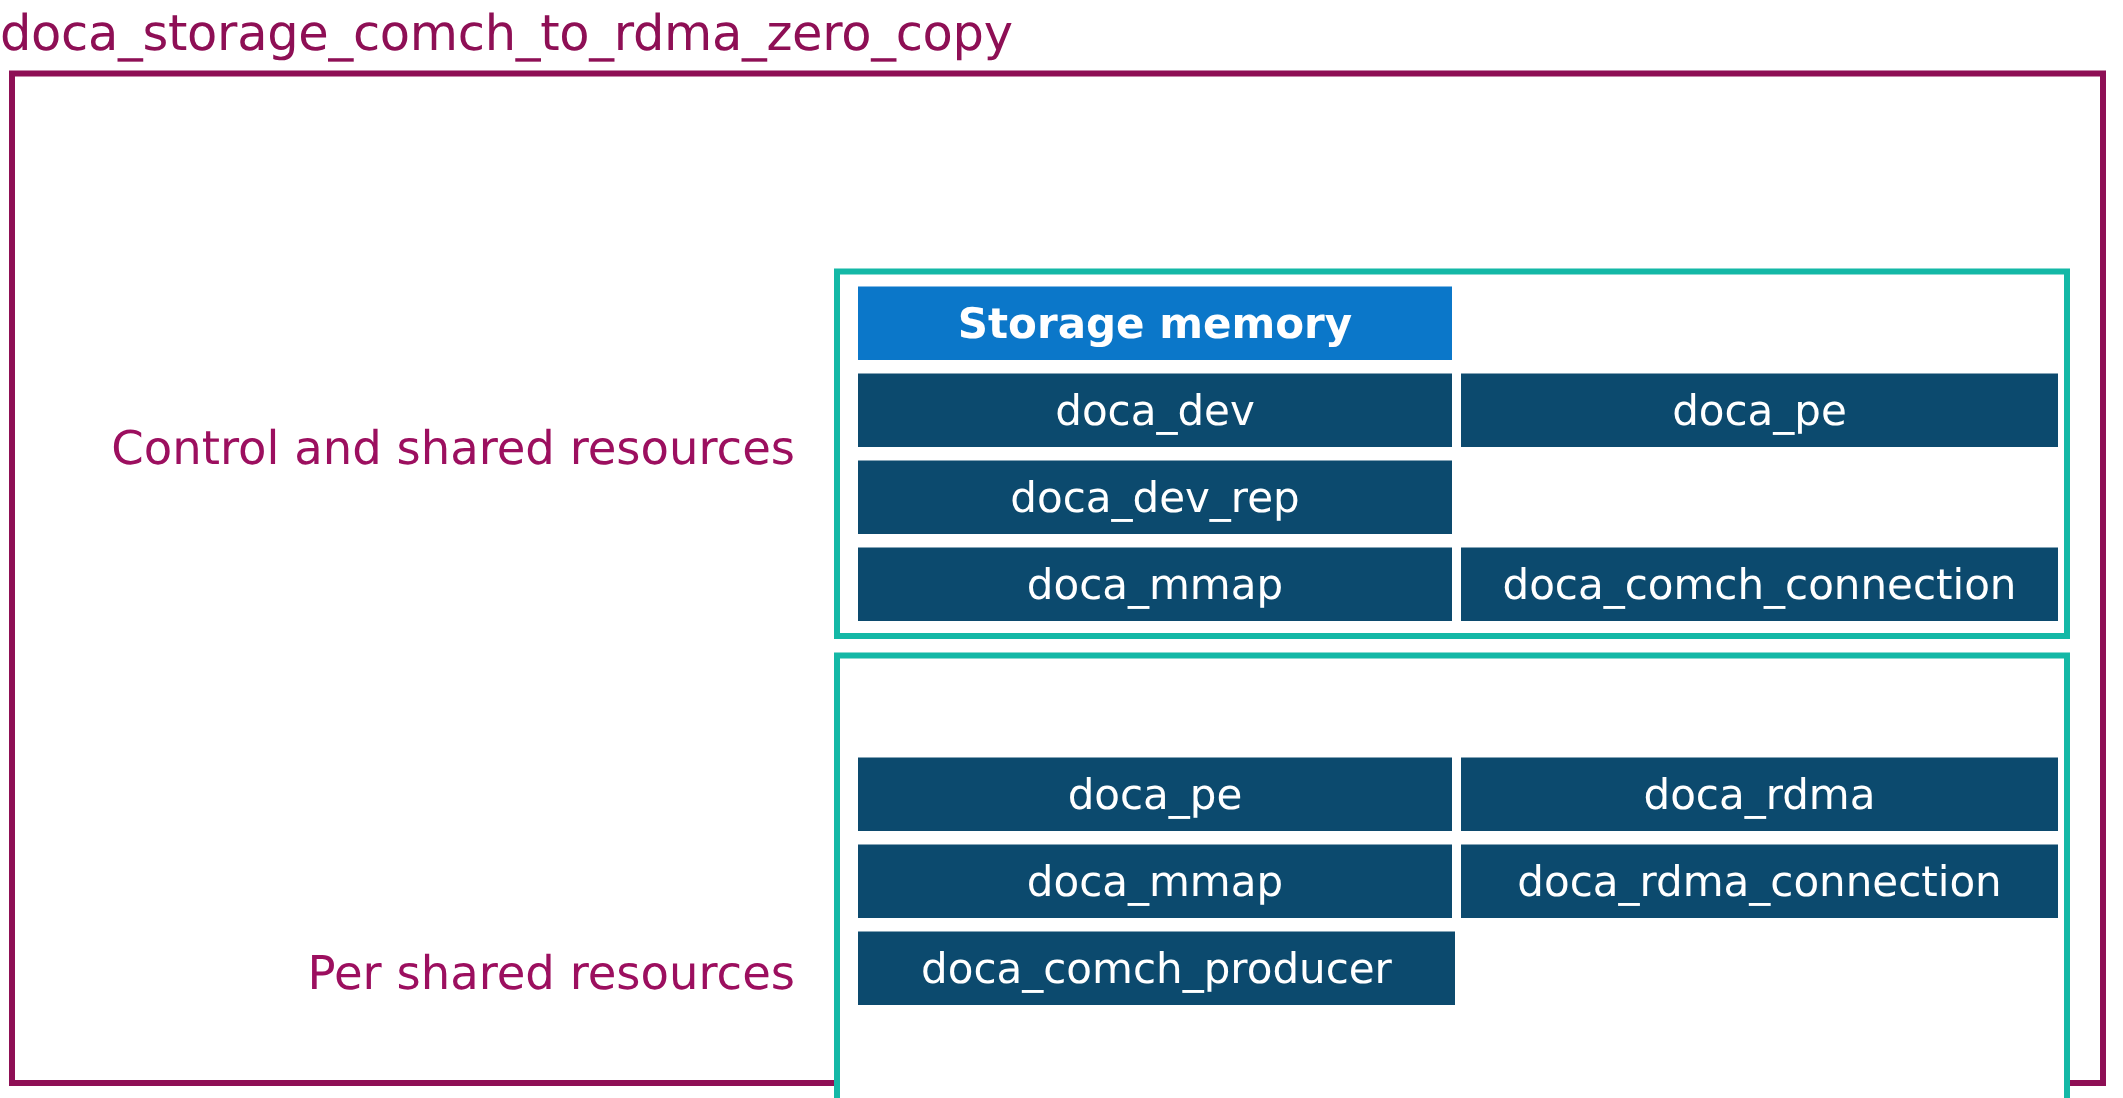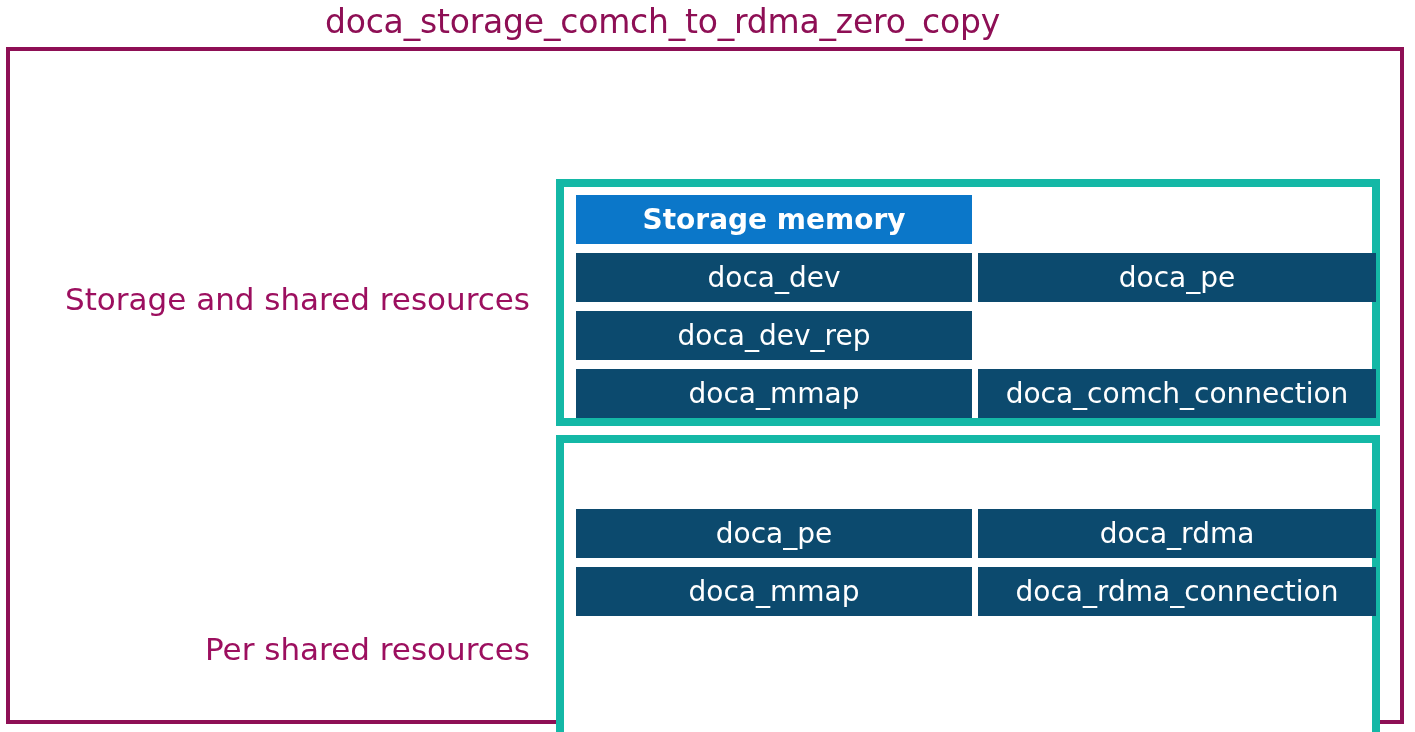--- a/index.html
+++ b/index.html
@@ -13,21 +13,21 @@
     font-family: "DejaVu Sans", "Liberation Sans", sans-serif;
     overflow: hidden;
     position: relative;
   }
 
   #page-title {
     position: absolute;
     left: 0;
     top: 2px;
     width: 1379px;
-    text-align: center;
+    text-align: left;
     color: #8e0f55;
     font-size: 33px;
     line-height: 40px;
     letter-spacing: -0.2px;
     padding-right: 54px;
     box-sizing: border-box;
     white-space: nowrap;
   }
 
   #outer-frame {
@@ -50,21 +50,21 @@
     text-align: right;
     width: 520px;
     left: 0;
   }
   #label-control  { top: 229px; }
   #label-thread   { top: 579px; }
 
   .group-box {
     position: absolute;
     left: 546px;
-    border: 8px solid #14b8a6;
+    border: 4px solid #14b8a6;
     box-sizing: border-box;
     background: #ffffff;
     padding: 8px 10px 18px 12px;
   }
   #group-control {
     top: 128px;
     width: 824px;
     height: 247px;
   }
   #group-thread {
@@ -98,21 +98,21 @@
   .cell.blue  { background: #0b77c9; font-weight: bold; }
   .cell.empty { background: transparent; }
 </style>
 </head>
 <body>
 
 <div id="page-title">doca_storage_comch_to_rdma_zero_copy</div>
 
 <div id="outer-frame">
 
-  <div class="section-label" id="label-control">Storage and shared resources</div>
+  <div class="section-label" id="label-control">Control and shared resources</div>
 
   <div class="section-label" id="label-thread">Per shared resources</div>
 
   <div class="group-box" id="group-control">
 
     <div class="grid-row">
       <div class="cell col-left blue">Storage memory</div>
       <div class="cell col-right empty"></div>
     </div>
 
@@ -142,16 +142,17 @@
       <div class="cell col-right green">doca_rdma</div>
     </div>
 
     <div class="grid-row">
       <div class="cell col-left green">doca_mmap</div>
       <div class="cell col-right green">doca_rdma_connection</div>
     </div>
 
 
     <div class="grid-row">
+      <div class="cell col-right green">doca_comch_producer</div>
     </div>
   </div>
 
 </div>
 
 </body></html>

